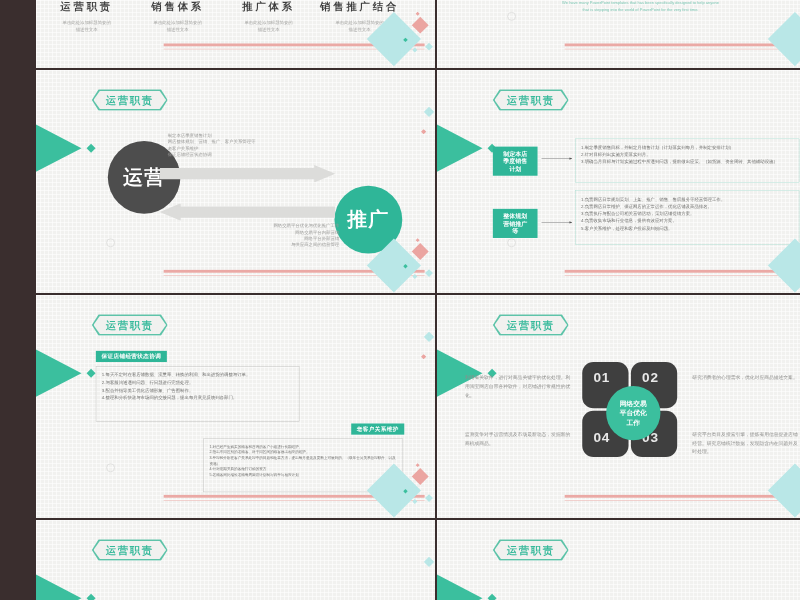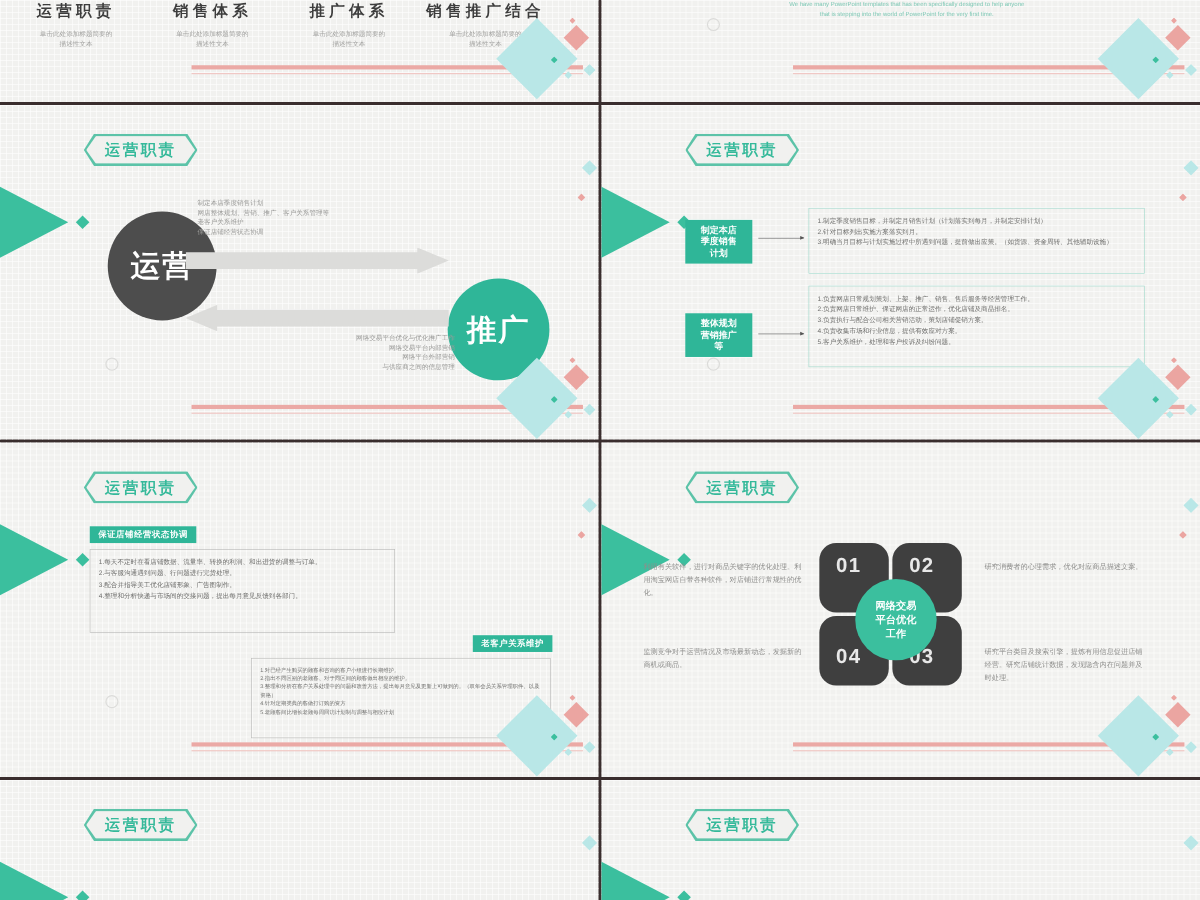--- a/index.html
+++ b/index.html
@@ -10,20 +10,21 @@
     overflow: hidden;
   }
   #grid {
     position: relative;
     width: 692px; height: 600px;
     display: grid;
     grid-template-columns: 399px 399px;
     grid-template-rows: 68px 223px 223px 86px;
     column-gap: 2px; row-gap: 2px;
     background: #3a2e2e;
+    padding-left: 36px;
   }
   .slide {
     position: relative;
     overflow: hidden;
     background: #f1f1ef;
     background-image:
       linear-gradient(rgba(255,255,255,.55) 1px, transparent 1px),
       linear-gradient(90deg, rgba(255,255,255,.55) 1px, transparent 1px);
     background-size: 4px 4px;
   }

